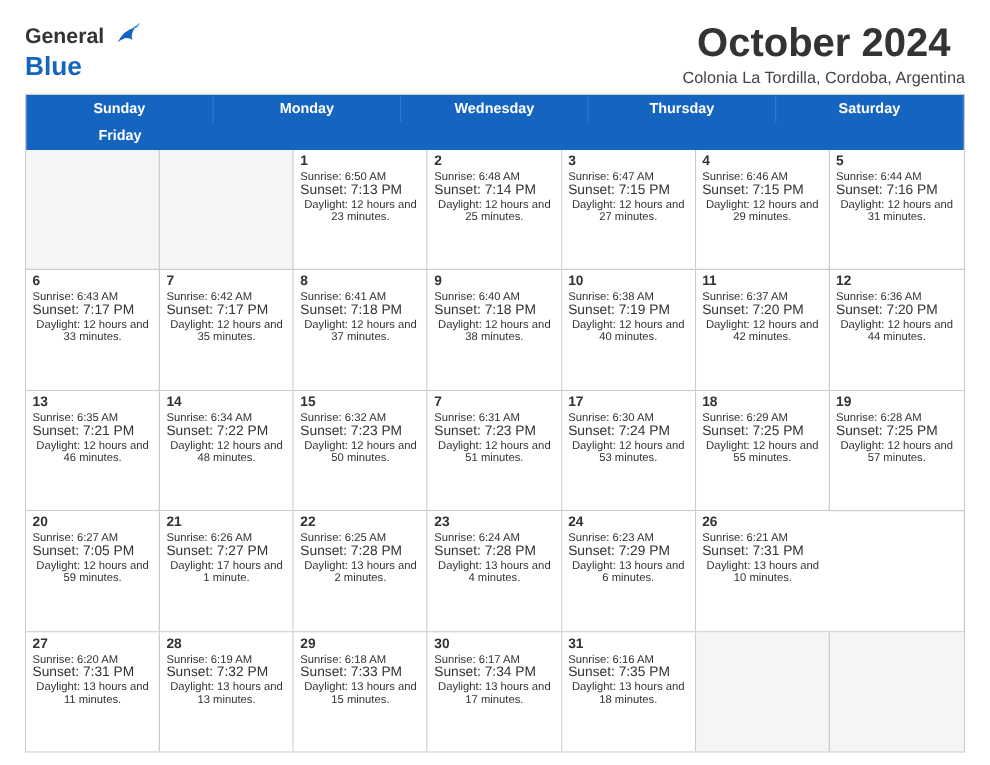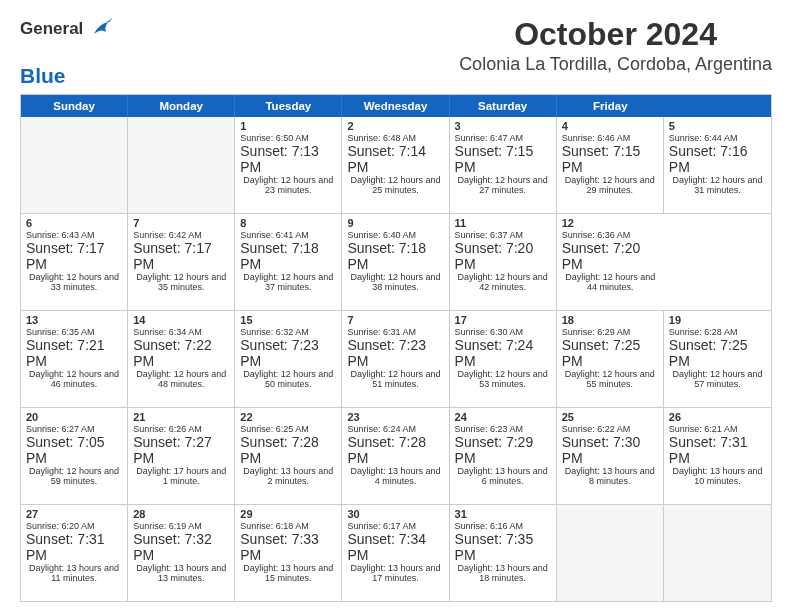--- a/index.html
+++ b/index.html
@@ -25,33 +25,33 @@
     }
     .title-block {
       text-align: center;
     }
     .month-title {
       font-size: 32px;
       font-weight: bold;
       color: #333;
     }
     .location {
-      font-size: 18px;
+      font-size: 13px;
       color: #444;
       margin-top: 1px;
     }
     .calendar {
       flex: 1;
       display: flex;
       flex-direction: column;
       border: 1px solid #ccc;
     }
     .cal-header {
       display: grid;
-      grid-template-columns: repeat(7, 1fr);
+      grid-template-columns: repeat(5, 1fr);
       background: #1565c0;
     }
     .cal-header-cell {
       color: #fff;
       font-size: 11.5px;
       font-weight: bold;
       text-align: center;
       padding: 5px 2px;
       border-right: 1px solid #2979d4;
     }
@@ -86,27 +86,26 @@
     .cal-cell.empty {
       background: #f5f5f5;
     }
     .cal-cell .day-num {
       font-size: 11px;
       font-weight: bold;
       display: block;
       margin-bottom: 1px;
     }
     .cal-cell .sun { color: #333; font-size: 9px; }
-    .cal-cell .set { color: #333; font-size: 14px; }
+    .cal-cell .set { color: #333; font-size: 11px; }
     .cal-cell .day { color: #333; font-size: 9px; text-align: center; }
     .logo-wrapper {
       display: flex;
       flex-direction: column;
       align-items: flex-start;
-      gap: 22px;
     }
     .logo-row {
       display: flex;
       align-items: center;
     }
     .general-text {
       font-size: 17px;
       font-weight: bold;
       color: #333;
     }
@@ -137,22 +136,22 @@
     <div class="title-block">
       <div class="month-title">October 2024</div>
       <div class="location">Colonia La Tordilla, Cordoba, Argentina</div>
     </div>
   </div>
 
   <div class="calendar">
     <div class="cal-header">
     <div class="cal-header-cell">Sunday</div>
         <div class="cal-header-cell">Monday</div>
-        <div class="cal-header-cell">Tuesday</div>
         <div class="cal-header-cell">Wednesday</div>
+        <div class="cal-header-cell">Thursday</div>
         <div class="cal-header-cell">Saturday</div>
         <div class="cal-header-cell">Friday</div>
       </div>
     <div class="cal-body">
     <div class="cal-row">
           <div class="cal-cell empty"></div>
           <div class="cal-cell empty"></div>
           <div class="cal-cell">
             <span class="day-num">1</span>
             <div class="sun">Sunrise: 6:50 AM</div>
@@ -203,20 +202,26 @@
             <div class="set">Sunset: 7:18 PM</div>
             <div class="day">Daylight: 12 hours and 37 minutes.</div>
           </div>
           <div class="cal-cell">
             <span class="day-num">9</span>
             <div class="sun">Sunrise: 6:40 AM</div>
             <div class="set">Sunset: 7:18 PM</div>
             <div class="day">Daylight: 12 hours and 38 minutes.</div>
           </div>
           <div class="cal-cell">
+            <span class="day-num">10</span>
+            <div class="sun">Sunrise: 6:38 AM</div>
+            <div class="set">Sunset: 7:19 PM</div>
+            <div class="day">Daylight: 12 hours and 40 minutes.</div>
+          </div>
+          <div class="cal-cell">
             <span class="day-num">11</span>
             <div class="sun">Sunrise: 6:37 AM</div>
             <div class="set">Sunset: 7:20 PM</div>
             <div class="day">Daylight: 12 hours and 42 minutes.</div>
           </div>
           <div class="cal-cell">
             <span class="day-num">12</span>
             <div class="sun">Sunrise: 6:36 AM</div>
             <div class="set">Sunset: 7:20 PM</div>
             <div class="day">Daylight: 12 hours and 44 minutes.</div>
@@ -289,26 +294,20 @@
             <span class="day-num">23</span>
             <div class="sun">Sunrise: 6:24 AM</div>
             <div class="set">Sunset: 7:28 PM</div>
             <div class="day">Daylight: 13 hours and 4 minutes.</div>
           </div>
           <div class="cal-cell">
             <span class="day-num">24</span>
             <div class="sun">Sunrise: 6:23 AM</div>
             <div class="set">Sunset: 7:29 PM</div>
             <div class="day">Daylight: 13 hours and 6 minutes.</div>
-          </div>
-          <div class="cal-cell">
-            <span class="day-num">25</span>
-            <div class="sun">Sunrise: 6:22 AM</div>
-            <div class="set">Sunset: 7:30 PM</div>
-            <div class="day">Daylight: 13 hours and 8 minutes.</div>
           </div>
           <div class="cal-cell">
             <span class="day-num">26</span>
             <div class="sun">Sunrise: 6:21 AM</div>
             <div class="set">Sunset: 7:31 PM</div>
             <div class="day">Daylight: 13 hours and 10 minutes.</div>
           </div>
         </div>
         <div class="cal-row">
           <div class="cal-cell">

